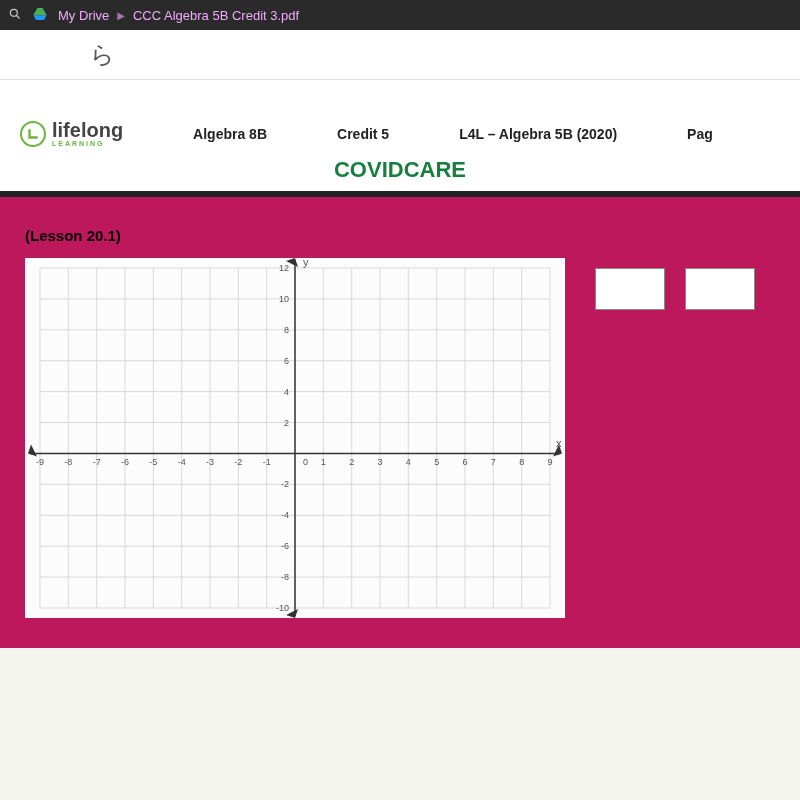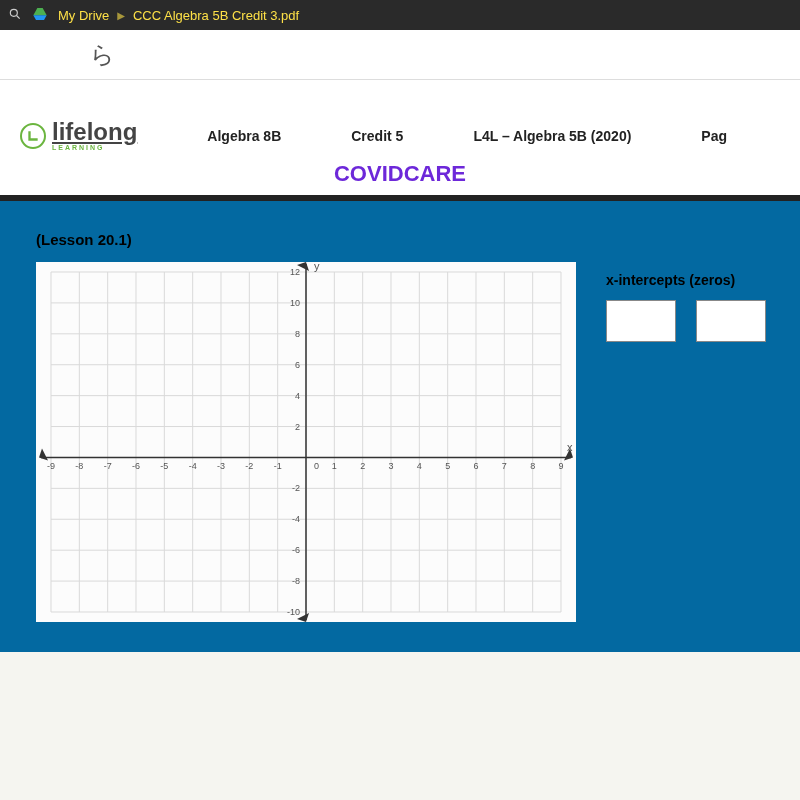--- a/index.html
+++ b/index.html
@@ -5,21 +5,21 @@
   * { box-sizing: border-box; margin: 0; padding: 0; }
   body {
     font-family: Arial, Helvetica, sans-serif;
     background: #f5f5f0;
     width: 800px;
     height: 800px;
     overflow: hidden;
   }
   .browser-bar {
     background: #2a2a2a;
-    color: #fde047;
+    color: #f0abfc;
     height: 30px;
     display: flex;
     align-items: center;
     padding: 0 8px;
     font-size: 13px;
     gap: 10px;
   }
   .browser-bar .bc { display:flex; align-items:center; gap:8px; }
   .browser-bar .arrow { opacity:.6; font-size:10px; }
   .scribble-strip {
@@ -47,33 +47,33 @@
     font-weight:bold;
     color:#222;
   }
   .logo-wrap { display:flex; align-items:center; gap:6px; }
   .logo-circle {
     width:26px; height:26px; border-radius:50%;
     border:2px solid #6bb53f;
     display:flex; align-items:center;justify-content:center;
     color:#6bb53f; font-weight:bold; font-size:14px;
   }
-  .logo-text { font-size:24px; font-weight:bold; color:#444; line-height:1;text-decoration:underline; }
+  .logo-text { font-size:20px; font-weight:bold; color:#444; line-height:1; }
   .logo-sub { font-size:7px; color:#6bb53f; letter-spacing:2px; }
   .header-title {
     text-align:center;
     font-size:22px;
     font-weight:bold;
     margin-top:10px;
-    color:#6d28d9;
+    color:#15803d;
   }
   .black-bar { height:6px; background:#222; }
   .page {
-    background:#0369a1;
-    padding:30px 36px;
+    background:#be185d;
+    padding:30px 25px;
   }
   .lesson { font-weight:bold; font-size:15px; margin-bottom:14px; }
   .question { font-size:15px; margin-bottom:14px; }
   .equation {
     font-family: "Times New Roman", serif;
     font-style: italic;
     font-size:20px;
     text-align:center;
     margin-bottom:18px;
     width:540px;
@@ -219,20 +219,19 @@
           <text x="264" y="105.72727272727272" text-anchor="end" font-size="9" fill="#555" font-family="Arial">6</text>
           <text x="264" y="74.81818181818181" text-anchor="end" font-size="9" fill="#555" font-family="Arial">8</text>
           <text x="264" y="43.90909090909091" text-anchor="end" font-size="9" fill="#555" font-family="Arial">10</text>
           <text x="264" y="13" text-anchor="end" font-size="9" fill="#555" font-family="Arial">12</text>
           <text x="531" y="189.45454545454544" text-anchor="start" font-size="11" fill="#555" font-family="Arial">x</text>
           <text x="278" y="8" text-anchor="start" font-size="11" fill="#555" font-family="Arial">y</text>
         </svg>
     </div>
 
     <div class="answers">
-      <div class="answers-label">x-intercepts (zeros)</div>
       <div class="answer-boxes">
         <div class="answer-box"></div>
         <div class="answer-box"></div>
       </div>
     </div>
   </div>
 </div>
 
 </body></html>

